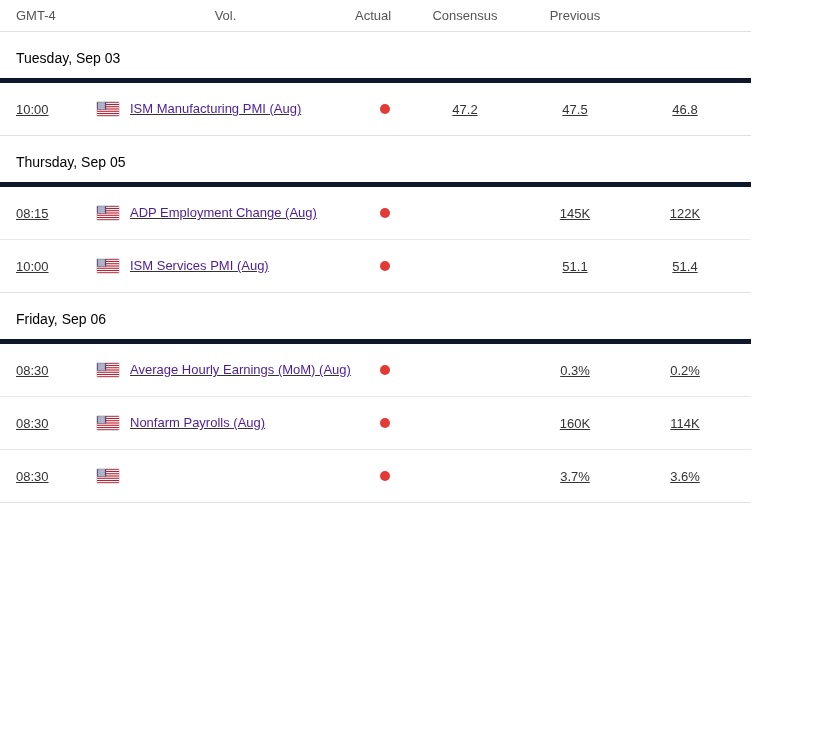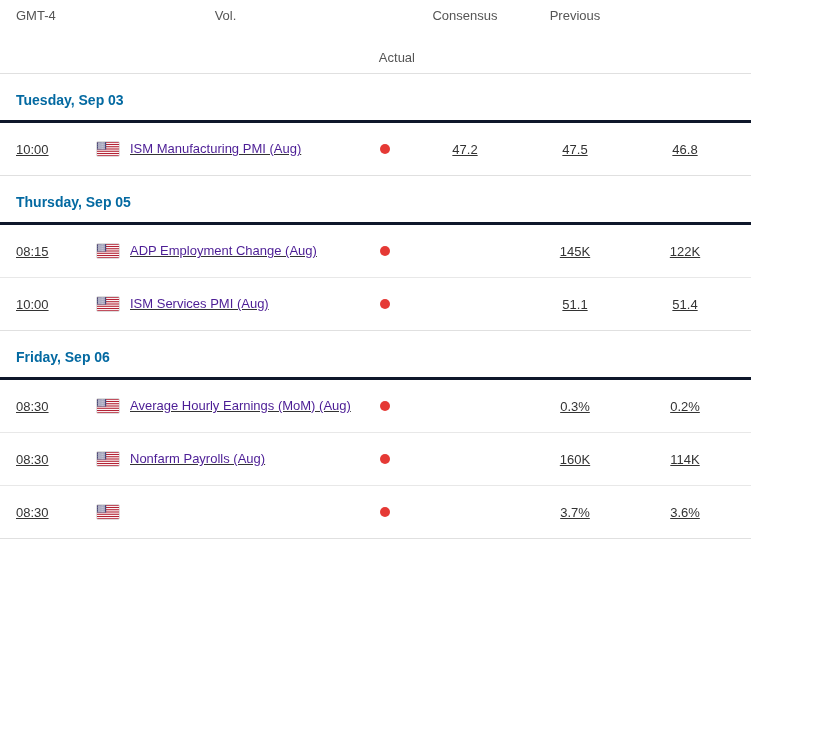--- a/index.html
+++ b/index.html
@@ -30,23 +30,23 @@
       font-weight: 500;
     }
 
     .day-section {
       margin-bottom: 0;
     }
 
     .day-header {
       padding: 18px 16px 12px 16px;
       font-size: 14px;
-      font-weight: 700;
-      color: #0369a1;
-      border-bottom: 3px solid #0f172a;
+      font-weight: 400;
+      color: #000000;
+      border-bottom: 5px solid #0f172a;
     }
 
     .event-row {
       display: grid;
       grid-template-columns: 80px 1fr 60px 100px 120px 100px;
       padding: 18px 16px;
       border-bottom: 1px solid #e8e8e8;
       align-items: center;
       text-decoration: underline;
     }
@@ -119,21 +119,21 @@
     }
   </style>
 </head>
 <body>
 
 <div class="table-container">
 
   <div class="table-header">
     <span>GMT-4</span>
     <span style="text-align:center;">Vol.</span>
-    <span style="text-align:right;margin-top:42px;">Actual</span>
+    <span style="text-align:left;">Actual</span>
     <span style="text-align:center;">Consensus</span>
     <span style="text-align:center;">Previous</span>
   </div>
 
   <div id="sections-container">
       <div class="day-section">
         <div class="day-header">Tuesday, Sep 03</div>
         <div class="event-row">
           <div class="col-time">10:00</div>
           <div class="col-event">

